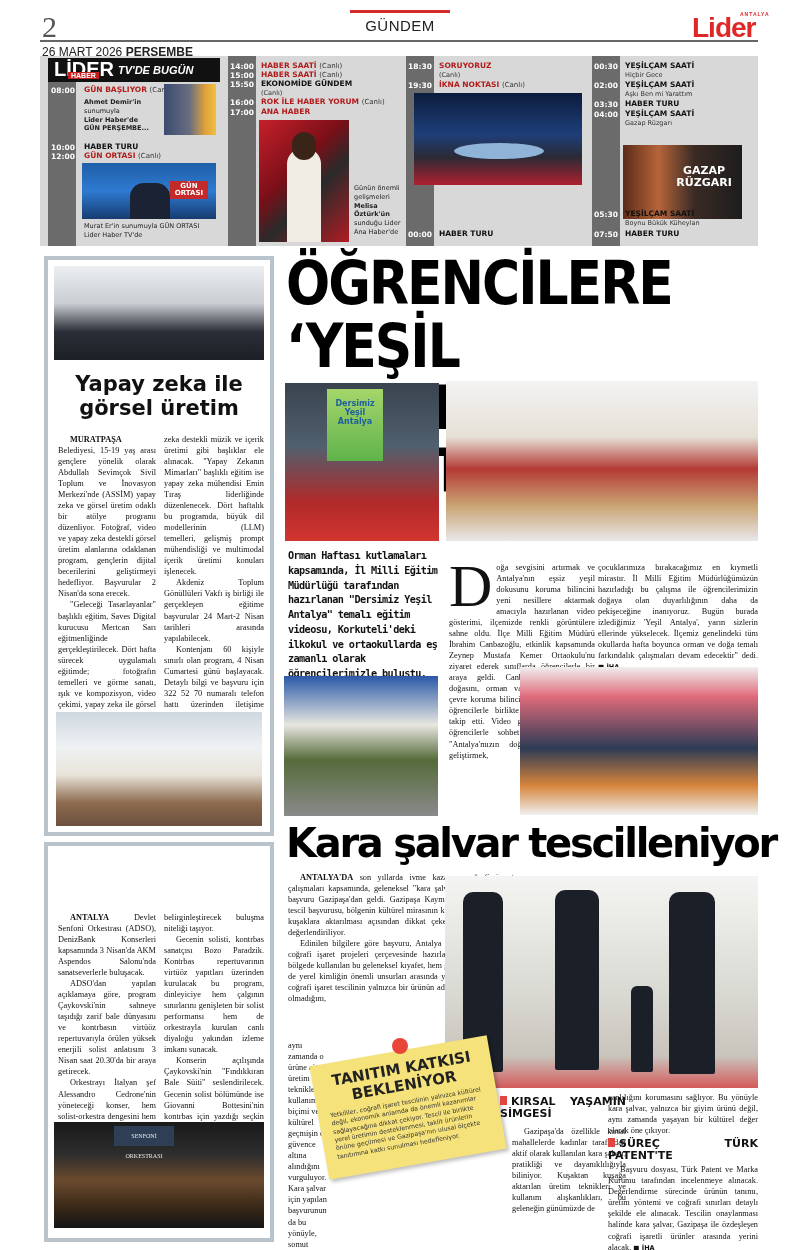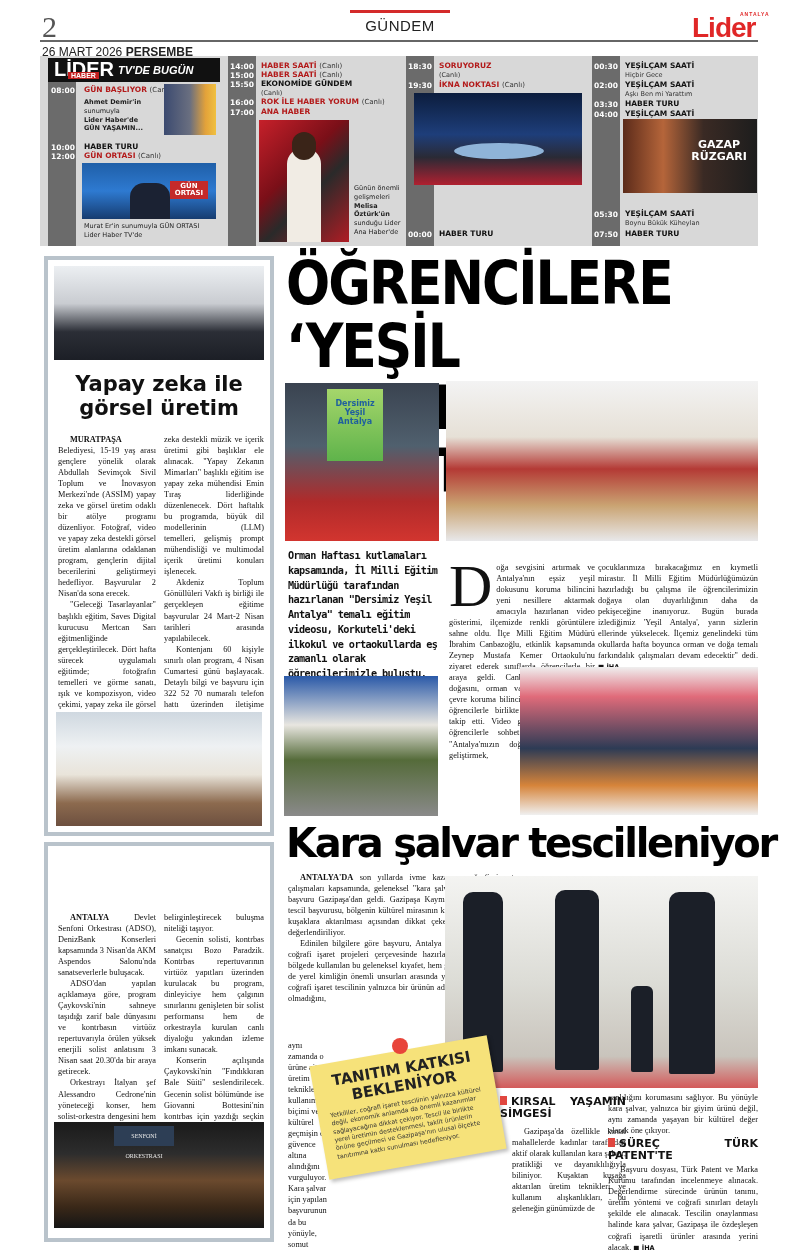--- a/index.html
+++ b/index.html
@@ -62,21 +62,21 @@
 
   <div class="tvcol" style="left:0;width:180px">
     <div class="timebar" style="left:8px;top:24px;height:166px"></div>
     <div class="lhlogo">
       <span class="l1">LİDER</span>
       <span class="l2">HABER</span>
       <span class="l3">TV'DE BUGÜN</span>
     </div>
     <div class="t" style="left:11px;top:30px">08:00</div>
     <div class="pg red" style="left:44px;top:29px"><span style="color:#b31b1b;font-weight:bold;font-size:7.5px">GÜN BAŞLIYOR</span> <span>(Canlı)</span></div>
-    <div class="desc" style="left:44px;top:42px;width:78px"><b>Ahmet Demir'in</b><br><span>sunumuyla</span><br><b>Lider Haber'de</b><br><b>GÜN YAŞAMIN...</b></div>
+    <div class="desc" style="left:44px;top:42px;width:78px"><b>Ahmet Demir'in</b><br><span>sunumuyla</span><br><b>Lider Haber'de</b><br><b>GÜN PERŞEMBE...</b></div>
     <div class="img" style="left:124px;top:28px;width:52px;height:51px;background:linear-gradient(90deg,#3b4a70 0%,#6a6f80 50%,#e3a23a 80%,#f0c040 100%)"></div>
     <div class="t" style="left:11px;top:87px">10:00</div>
     <div class="t" style="left:11px;top:96px">12:00</div>
     <div class="pg blk" style="left:44px;top:86px">HABER TURU</div>
     <div class="pg red" style="left:44px;top:95px"><span style="color:#b31b1b;font-weight:bold;font-size:7.5px">GÜN ORTASI</span> <span>(Canlı)</span></div>
     <div class="img" style="left:42px;top:107px;width:134px;height:56px;background:linear-gradient(180deg,#1f5fa8,#2e7ad1 50%,#163c70)">
       <div style="position:absolute;right:8px;top:18px;background:#c42a2a;color:#fff;font-family:'DejaVu Sans',sans-serif;font-size:7px;font-weight:bold;padding:2px;width:38px;text-align:center;line-height:1">GÜN ORTASI</div>
       <div style="position:absolute;left:48px;top:20px;width:40px;height:36px;background:#1b2233;border-radius:14px 14px 0 0"></div>
     </div>
     <div class="desc" style="left:44px;top:166px;width:140px"><span>Murat Er'in sunumuyla GÜN ORTASI</span><br><span>Lider Haber TV'de</span></div>
@@ -124,21 +124,21 @@
     <div class="t" style="left:2px;top:54px">04:00</div>
     <div class="t" style="left:2px;top:154px">05:30</div>
     <div class="t" style="left:2px;top:174px">07:50</div>
     <div class="pg blk" style="left:33px;top:5px">YEŞİLÇAM SAATİ</div>
     <div class="sub" style="left:33px;top:15px">Hiçbir Gece</div>
     <div class="pg blk" style="left:33px;top:24px">YEŞİLÇAM SAATİ</div>
     <div class="sub" style="left:33px;top:34px">Aşkı Ben mi Yarattım</div>
     <div class="pg blk" style="left:33px;top:43px">HABER TURU</div>
     <div class="pg blk" style="left:33px;top:53px">YEŞİLÇAM SAATİ</div>
     <div class="sub" style="left:33px;top:63px">Gazap Rüzgarı</div>
-    <div class="img" style="left:31px;top:63px;width:134px;height:74px;background:linear-gradient(90deg,#5c2b1a 0%,#b5653a 30%,#3a2a24 60%,#1d1d1d 100%)">
+    <div class="img" style="left:31px;top:89px;width:119px;height:74px;background:linear-gradient(90deg,#5c2b1a 0%,#b5653a 30%,#3a2a24 60%,#1d1d1d 100%)">
       <div style="position:absolute;right:8px;top:20px;width:60px;color:#fff;font-family:'DejaVu Sans',sans-serif;font-weight:bold;font-size:11px;line-height:1.05;text-align:center">GAZAP RÜZGARI</div>
     </div>
     <div class="pg blk" style="left:33px;top:153px">YEŞİLÇAM SAATİ</div>
     <div class="sub" style="left:33px;top:163px">Boynu Bükük Küheylan</div>
     <div class="pg blk" style="left:33px;top:173px">HABER TURU</div>
   </div>
 </div>
 
 <div class="box" style="left:44px;top:256px;width:230px;height:580px">
   <div class="img" style="left:6px;top:6px;width:210px;height:94px;background:linear-gradient(180deg,#eceff2 0%,#c9ccd1 40%,#2b2e36 70%,#1c1f26 100%)"></div>

